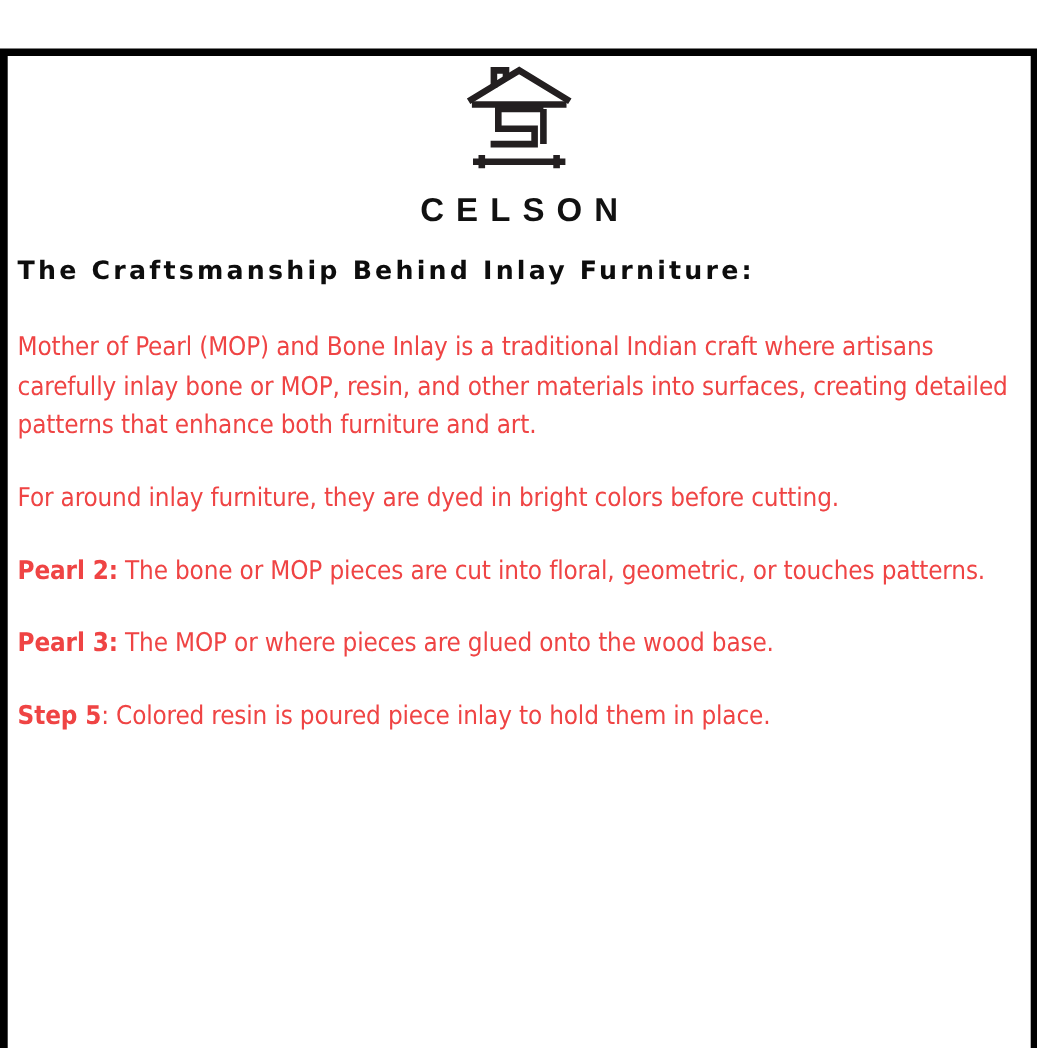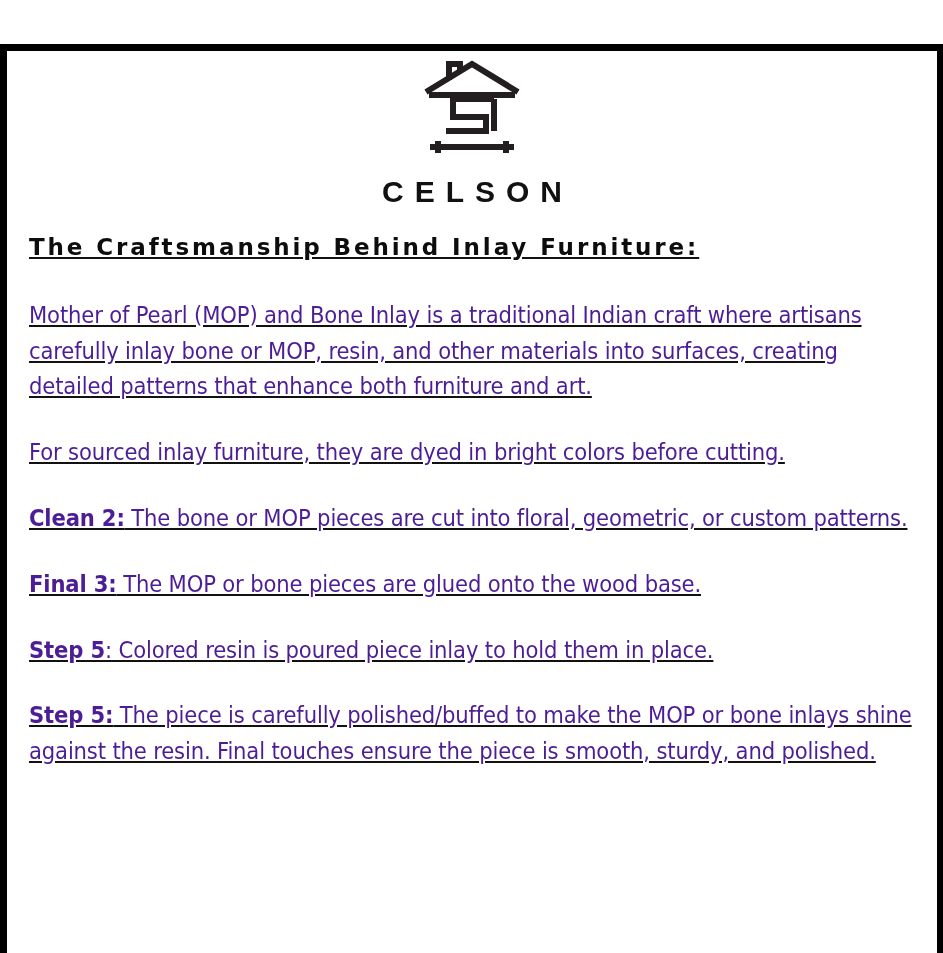--- a/index.html
+++ b/index.html
@@ -47,43 +47,42 @@
     font-size: 30px;
     font-weight: 700;
     letter-spacing: 11px;
     text-indent: 11px;
     color: #111111;
     line-height: 1;
   }
 
   
   .content {
-    padding: 0 13px 0 22px;
+    padding: 0 13px 0 9px;
     color: #111111;
-    text-decoration: underline;
   }
 
   .headline {
     margin: 26px 0 0 0;
     font-family: "DejaVu Sans", sans-serif;
     font-size: 23px;
     font-weight: 700;
     letter-spacing: 2.9px;
     color: #0d0d0d;
     line-height: 1.25;
     white-space: nowrap;
   }
 
   .para {
     margin: 0;
     font-family: "DejaVu Sans Condensed", "Liberation Sans Narrow", "Liberation Sans", sans-serif;
     font-stretch: condensed;
     font-size: 23.5px;
     line-height: 35.8px;
-    color: #4c1d95;
+    color: #ef4444;
     letter-spacing: -0.15px;
   }
   .para.intro     { margin-top: 36px; }
   .para.gap       { margin-top: 30px; }
   .para b         { font-weight: 700; }
   .para .nb       { font-weight: 400; }
 </style>
 </head>
 <body>
 
@@ -114,24 +113,23 @@
     <div class="wordmark">CELSON</div>
   </div>
 
   <div class="content">
 
     <h1 class="headline">The Craftsmanship Behind Inlay Furniture:</h1>
 
     <p class="para intro">Mother of Pearl (MOP) and Bone Inlay is a traditional Indian craft where artisans carefully inlay bone or MOP, resin, and other materials into surfaces, creating detailed patterns that enhance both furniture and art.</p>
 
 
-    <p class="para gap">For sourced inlay furniture, they are dyed in bright colors before cutting.</p>
+    <p class="para gap">For around inlay furniture, they are dyed in bright colors before cutting.</p>
 
-    <p class="para gap"><b>Clean 2:</b><span> The bone or MOP pieces are cut into floral, geometric, or custom patterns.</span></p>
+    <p class="para gap"><b>Pearl 2:</b><span> The bone or MOP pieces are cut into floral, geometric, or touches patterns.</span></p>
 
-    <p class="para gap"><b>Final 3:</b><span> The MOP or bone pieces are glued onto the wood base.</span></p>
+    <p class="para gap"><b>Pearl 3:</b><span> The MOP or where pieces are glued onto the wood base.</span></p>
 
     <p class="para gap"><b>Step 5</b><span class="nb">:</span><span> Colored resin is poured piece inlay to hold them in place.</span></p>
 
-    <p class="para gap"><b>Step 5:</b><span> The piece is carefully polished/buffed to make the MOP or bone inlays shine against the resin. Final touches ensure the piece is smooth, sturdy, and polished.</span></p>
 
   </div>
 </div>
 
 </body></html>

